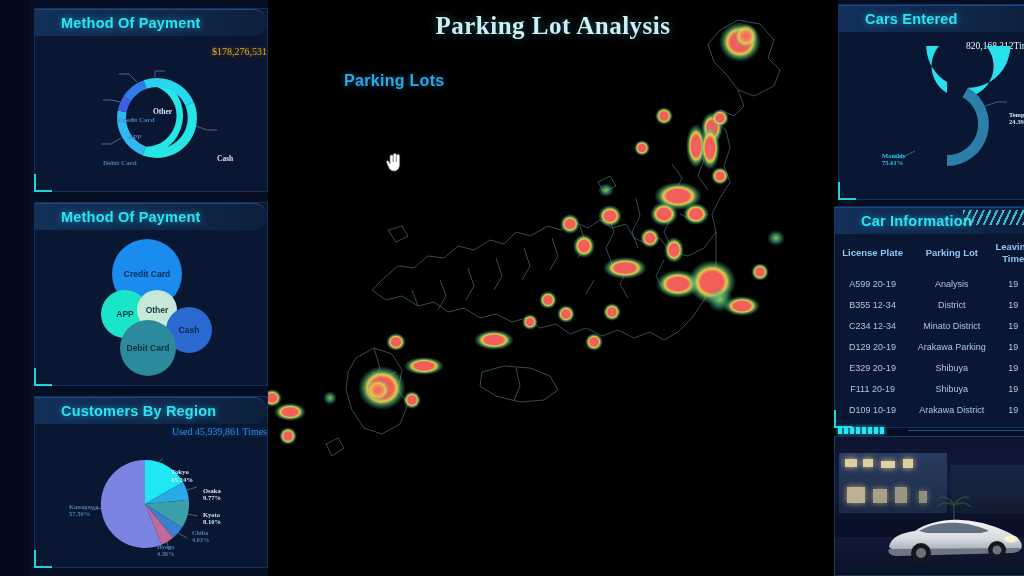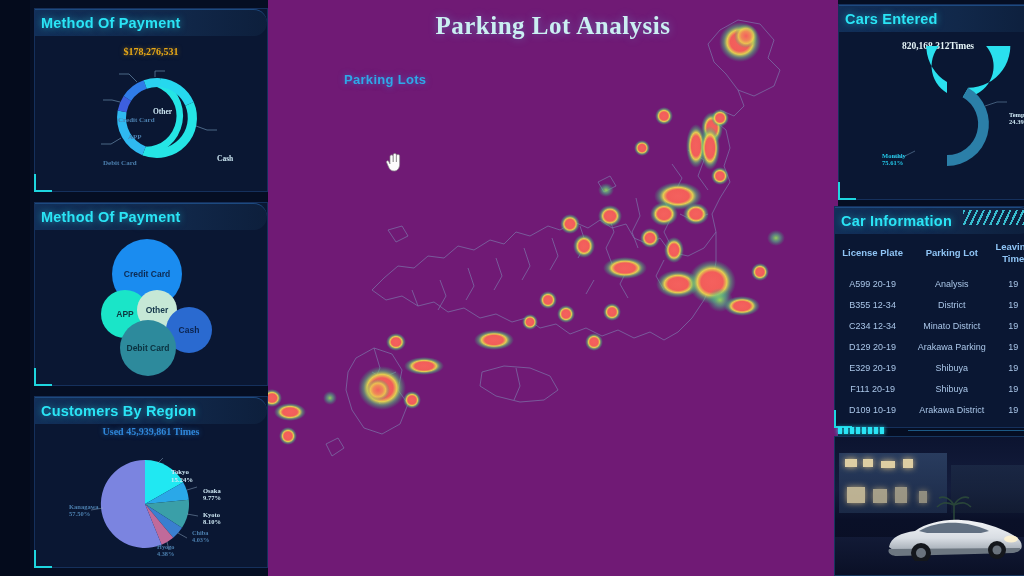--- a/index.html
+++ b/index.html
@@ -9,31 +9,31 @@
     font-family:"Liberation Sans", sans-serif;
   }
   #stage { position:relative; width:1024px; height:576px; background:#050e23; }
 
   
   .gutter { position:absolute; top:0; bottom:0; background:#040b1c; }
   .gutter.l { left:0; width:30px; }
 
   
   #map-wrap { position:absolute; left:268px; top:0; width:570px; height:576px; overflow:hidden;
-              background:#701a75; }
+              background:#000000; }
   #map-svg { position:absolute; left:0; top:0; }
   .heat { position:absolute; left:0; top:0; width:570px; height:576px; }
   .title-main {
     position:absolute; left:0; right:0; top:12px; text-align:center;
     font-family:"Liberation Serif", serif; font-weight:700; font-size:25px;
     color:#cbeff2; letter-spacing:.5px; text-shadow:0 0 8px rgba(100,220,255,.35);
     z-index:6;
   }
   .map-legend {
-    position:absolute; left:76px; top:72px; font-size:13px; font-weight:700;
+    position:absolute; left:76px; top:72px; font-size:16px; font-weight:700;
     color:#2fa8e8; letter-spacing:.3px; z-index:6;
     text-shadow:0 0 6px rgba(40,160,240,.5);
   }
   .cursor-hand { position:absolute; left:116px; top:150px; z-index:8; }
 
   
   .panel {
     position:absolute; background:#0a1733;
     border:1px solid #15305c;
   }
@@ -42,28 +42,28 @@
     border-left:2px solid #1ed6e0; border-bottom:2px solid #1ed6e0;
   }
   .panel-head {
     position:relative; height:27px;
     background:linear-gradient(90deg,#123059 0%,#11284a 60%,#0d1f3c 100%);
     border-radius:0 14px 14px 0;
     border-top:1px solid #1d4a80;
     display:flex; align-items:center;
   }
   .panel-head h2 {
-    font-size:14.5px; font-weight:700; color:#2ae4f5; padding-left:6px;
+    font-size:14.5px; font-weight:700; color:#2ae4f5; padding-left:26px;
     text-shadow:0 0 7px rgba(40,225,245,.55); letter-spacing:.2px;
     white-space:nowrap;
   }
   .panel-body { position:relative; width:100%; height:calc(100% - 27px); }
   .kpi {
-    position:absolute; left:0; right:0; text-align:center;
-    font-family:"Liberation Serif", serif; font-weight:700;
+    position:absolute; left:0; right:0; text-align:right;
+    font-family:"Liberation Serif", serif; font-weight:400;
   }
   .kpi.amber { color:#e8a817; font-size:10px; top:10px; text-shadow:0 0 5px rgba(230,165,20,.5); }
   .kpi.cy    { color:#e7f6f8; font-size:9.5px; top:9px; }
   .kpi.blue  { color:#2f86d8; font-size:10px; top:2px; text-shadow:0 0 5px rgba(45,130,215,.6); }
 
   
   #p-mop1 { left:34px;  top:8px;   width:234px; height:184px; }
   #p-mop2 { left:34px;  top:202px; width:234px; height:184px; }
   #p-cbr  { left:34px;  top:396px; width:234px; height:172px; }
   #p-cars { left:838px; top:4px;   width:200px; height:196px; }

